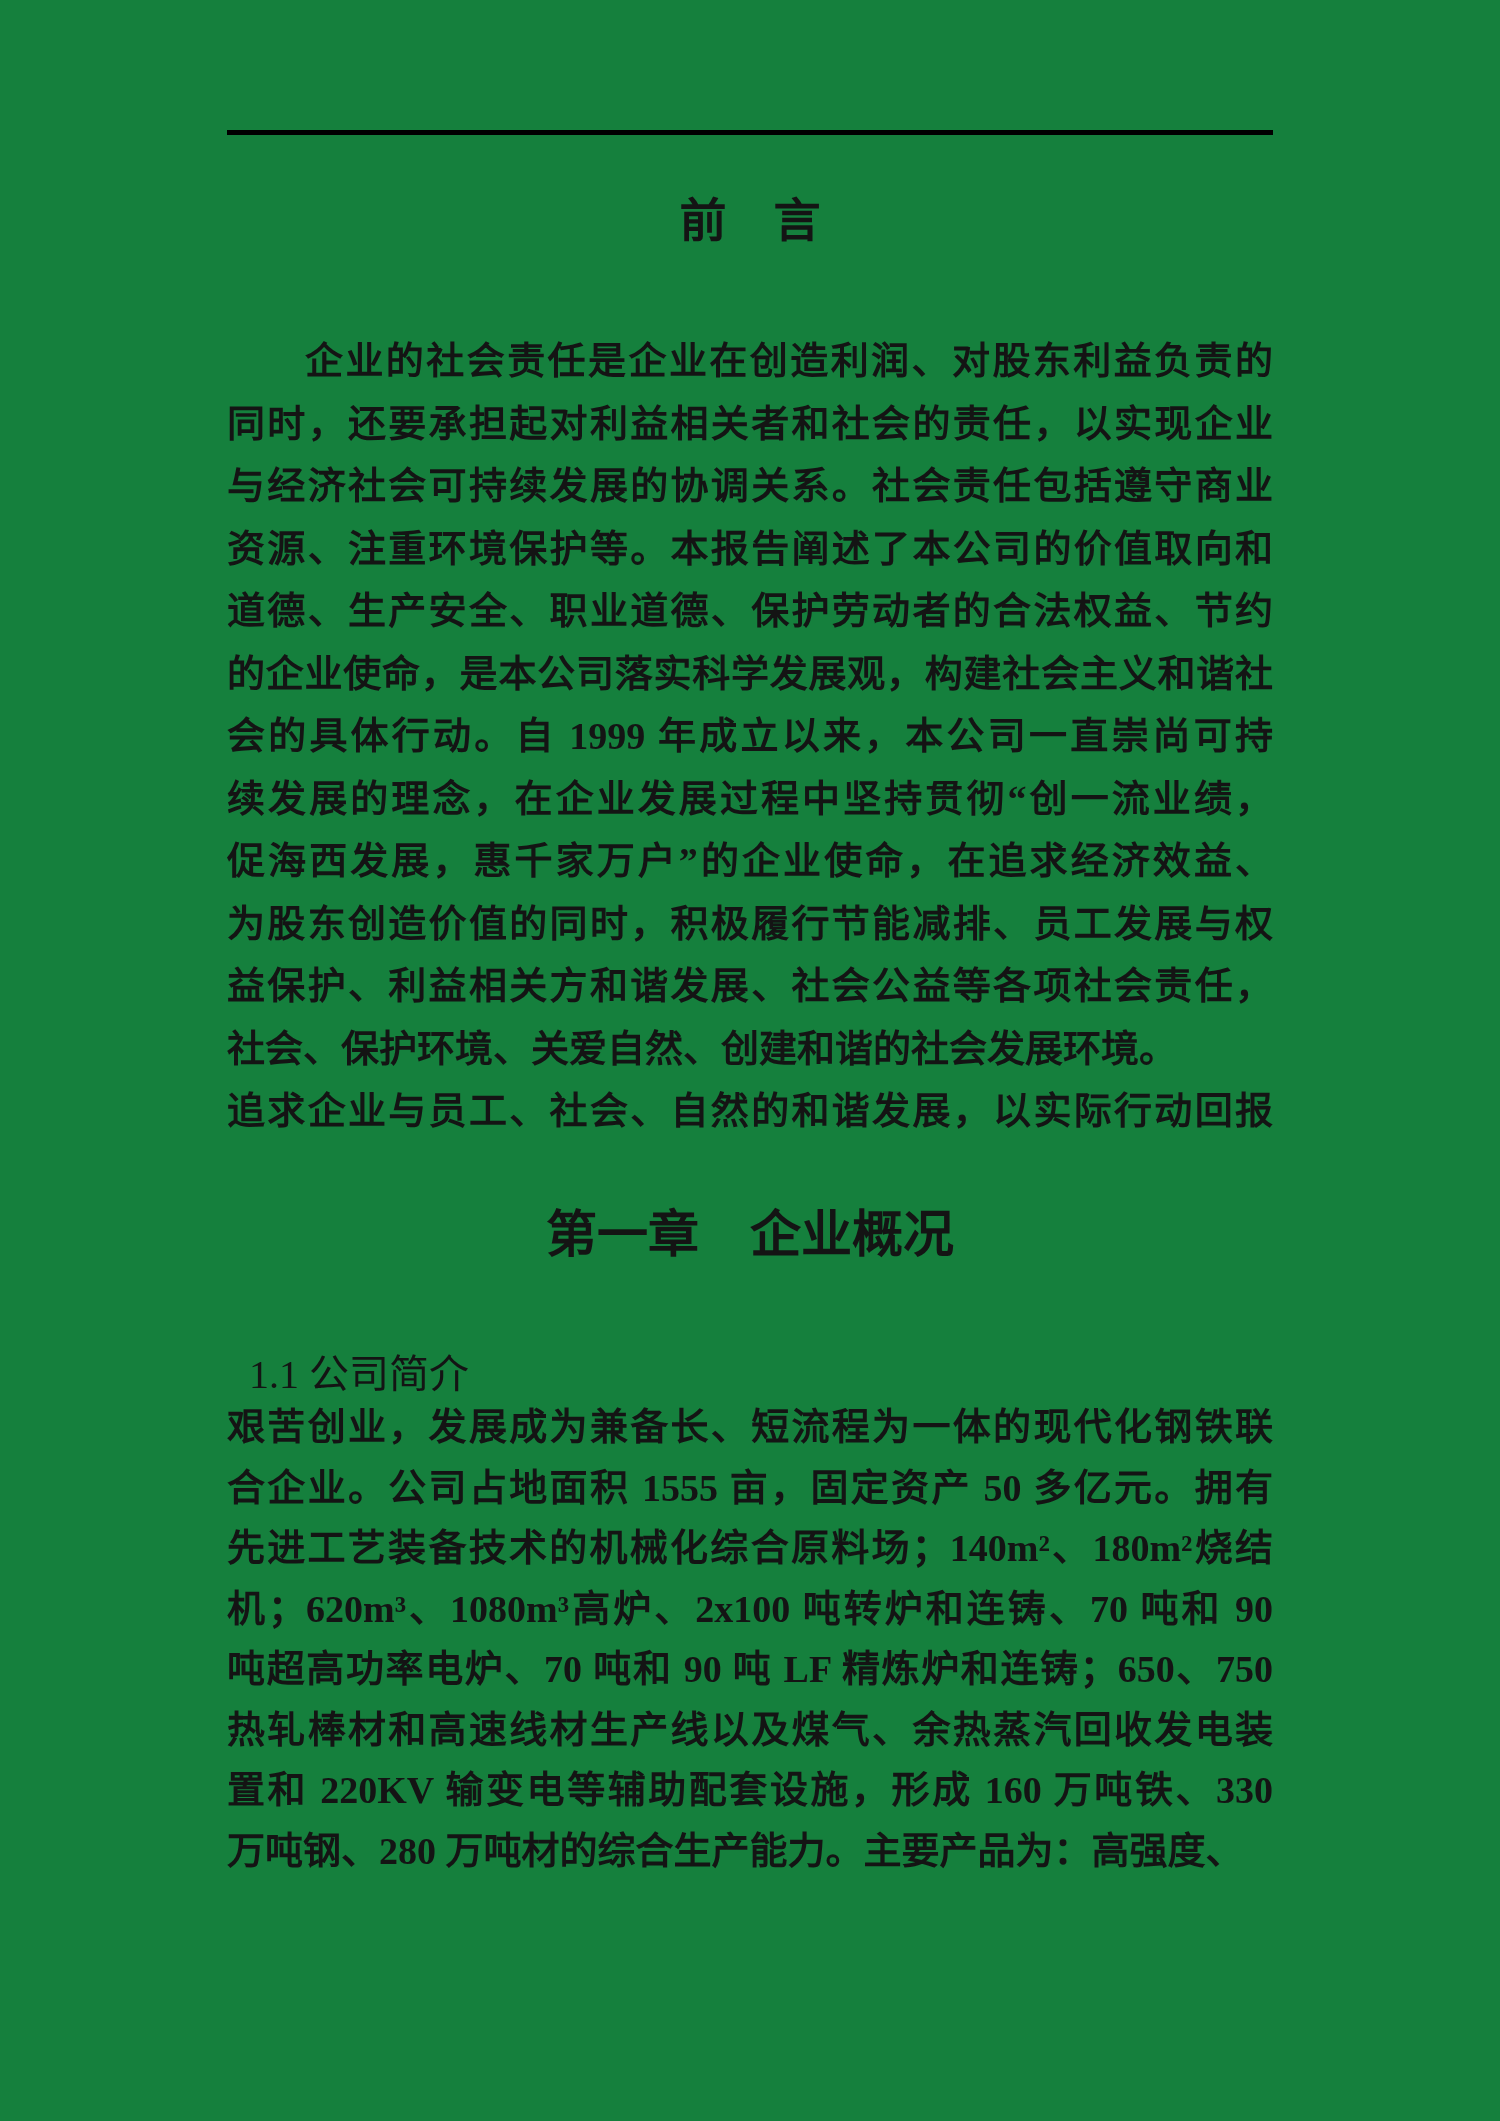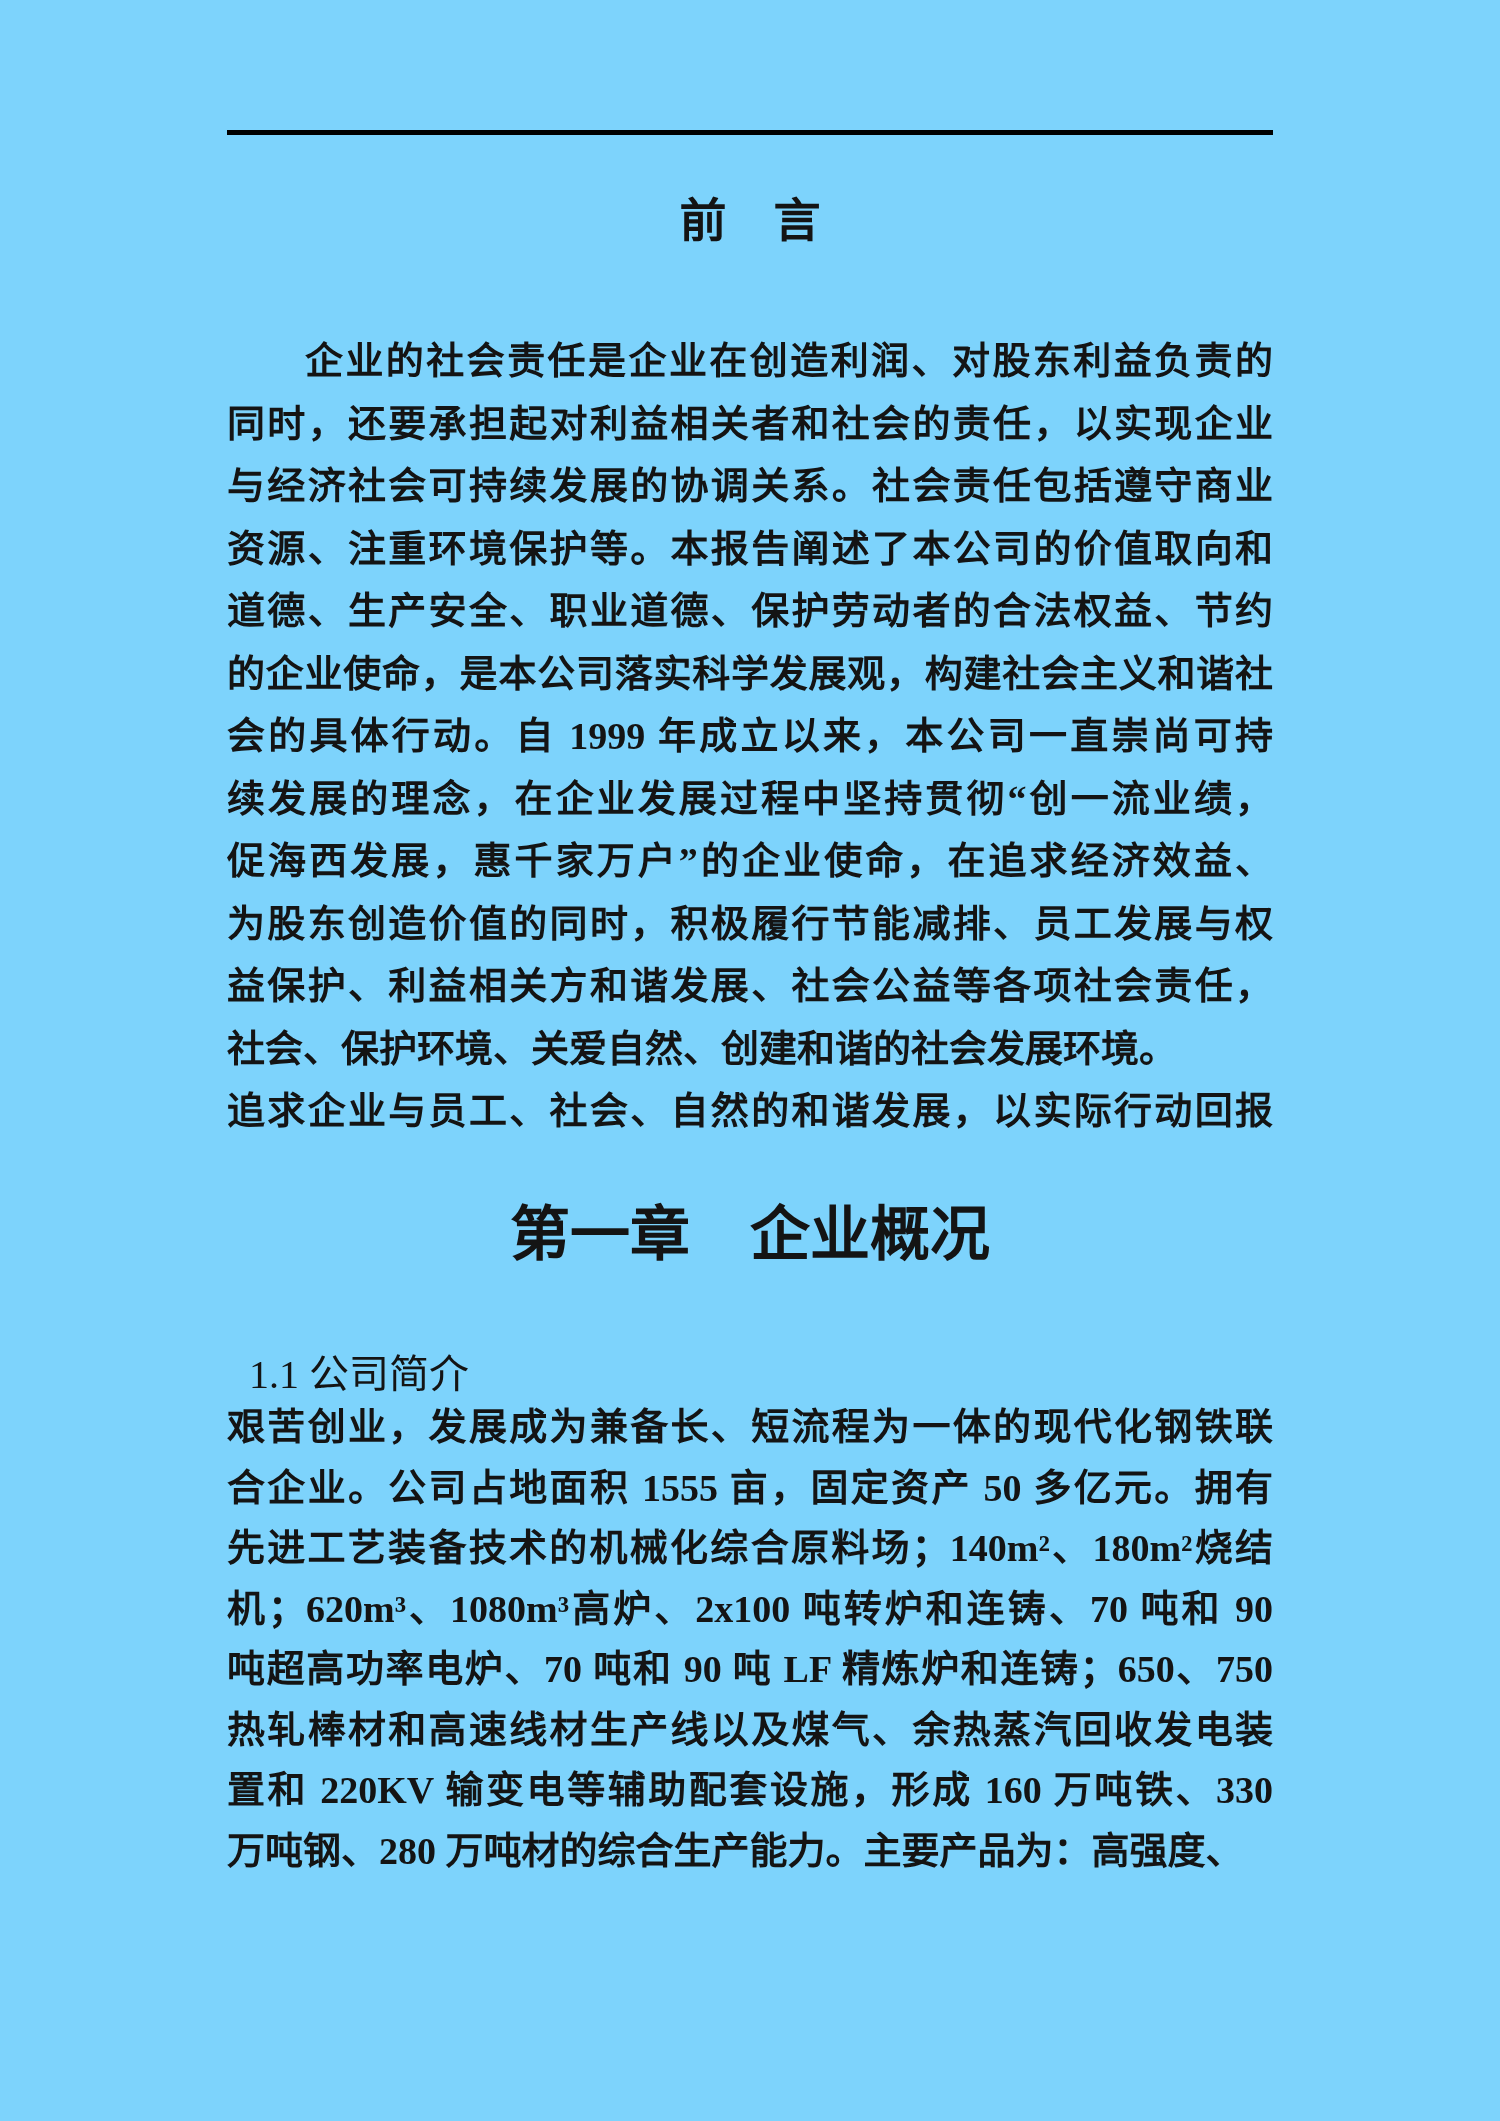--- a/index.html
+++ b/index.html
@@ -4,21 +4,21 @@
 <style>
   html, body {
     margin: 0;
     padding: 0;
     background: #ffffff;
   }
   .page {
     position: relative;
     width: 1500px;
     height: 2121px;
-    background: #7dd3fc;
+    background: #15803d;
     overflow: hidden;
     font-family: "Liberation Serif", "DejaVu Serif", serif;
     color: #141414;
   }
   .rule {
     position: absolute;
     left: 227px;
     top: 130px;
     width: 1046px;
     height: 5px;
@@ -33,21 +33,21 @@
     font-size: 47px;
     line-height: 54px;
     font-weight: 700;
   }
   .chapter {
     position: absolute;
     left: 227px;
     top: 1207px;
     width: 1046px;
     text-align: center;
-    font-size: 60px;
+    font-size: 51px;
     line-height: 56px;
     font-weight: 700;
   }
   .section {
     position: absolute;
     left: 249px;
     top: 1351px;
     font-size: 40px;
     line-height: 48px;
     font-weight: 400;

